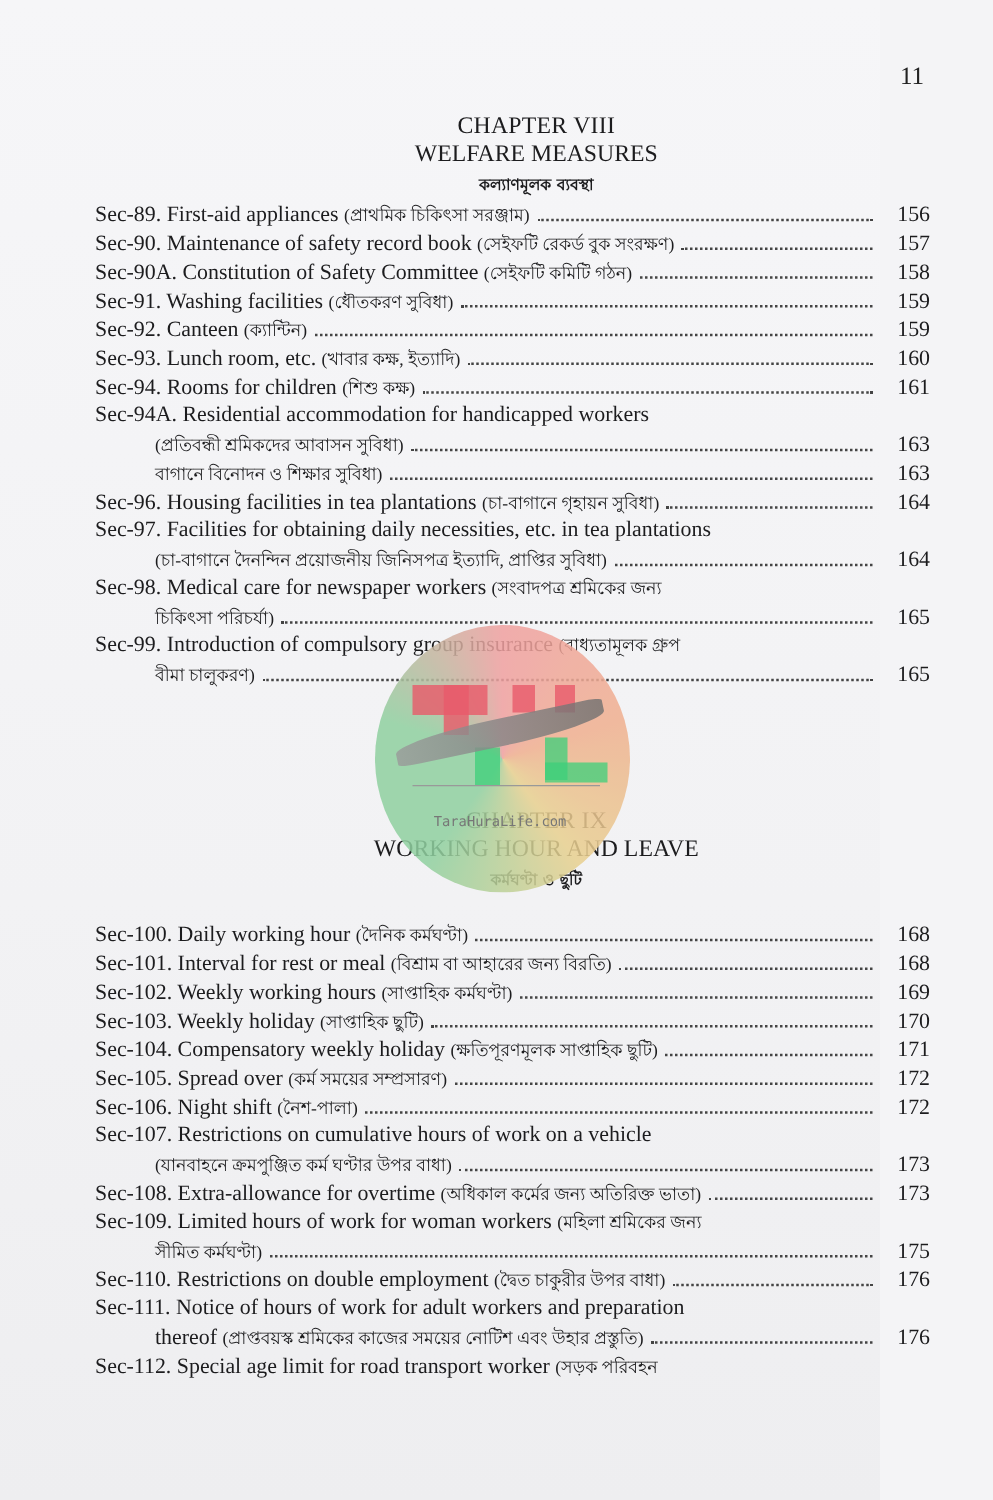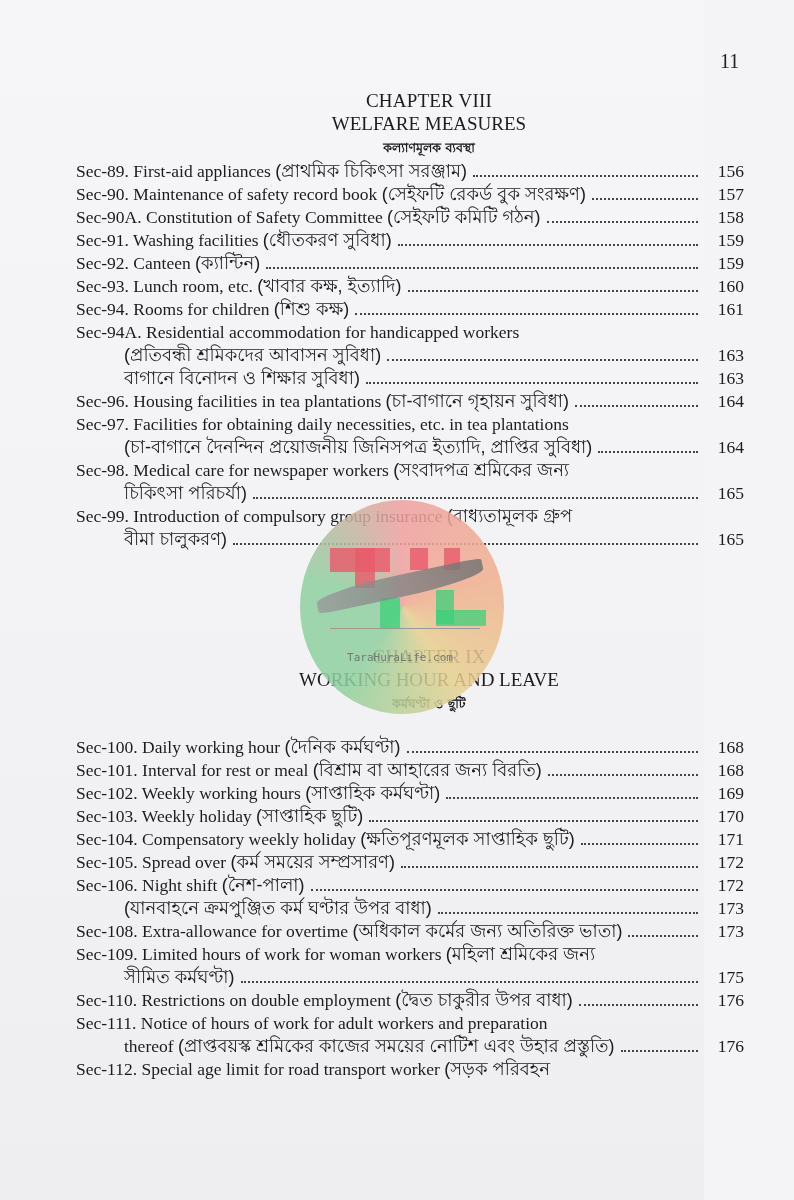--- a/index.html
+++ b/index.html
@@ -27,21 +27,21 @@
   .toc {
     position: absolute; left: 76px; width: 668px;
     font-size: 17.5px;
   }
   .entry { position: relative; }
   .line {
     display: flex; align-items: baseline; height: 23px; line-height: 23px; white-space: nowrap;
   }
   .line.justify { justify-content: space-between; align-items: center; }
   .line .txt { flex: 0 0 auto; }
-  .line .bn { font-family: Liberation Sans, sans-serif; font-size: 18px; }
+  .line .bn { font-family: Liberation Serif, serif; font-size: 14px; }
   .line .dots {
     flex: 1 1 auto; overflow: hidden; margin: 0 6px;
     border-bottom: 2px dotted #444; height: 0; align-self: flex-end; margin-bottom: 6px;
   }
   .line .pg { flex: 0 0 40px; text-align: right; font-size: 17.5px; }
   .indent { padding-left: 48px; }
   .watermark {
     position: absolute; left: 300px; top: 500px; width: 200px; height: 210px;
     border-radius: 50%;
     border: 2px solid transparent;
@@ -233,20 +233,23 @@
         </div>
       </div>
       <div class="entry">
         <div class="line">
           <span class="txt"><span>Sec-106. Night shift </span><span class="bn">(নৈশ-পালা)</span></span>
           <span class="dots"></span>
           <span class="pg">172</span>
         </div>
       </div>
       <div class="entry">
+        <div class="line justify">
+          <span class="txt"><span>Sec-107. Restrictions on cumulative hours of work on a vehicle</span><span class="bn"></span></span>
+        </div>
         <div class="line indent">
           <span class="txt"><span></span><span class="bn">(যানবাহনে ক্রমপুঞ্জিত কর্ম ঘণ্টার উপর বাধা)</span></span>
           <span class="dots"></span>
           <span class="pg">173</span>
         </div>
       </div>
       <div class="entry">
         <div class="line">
           <span class="txt"><span>Sec-108. Extra-allowance for overtime </span><span class="bn">(অধিকাল কর্মের জন্য অতিরিক্ত ভাতা)</span></span>
           <span class="dots"></span>

